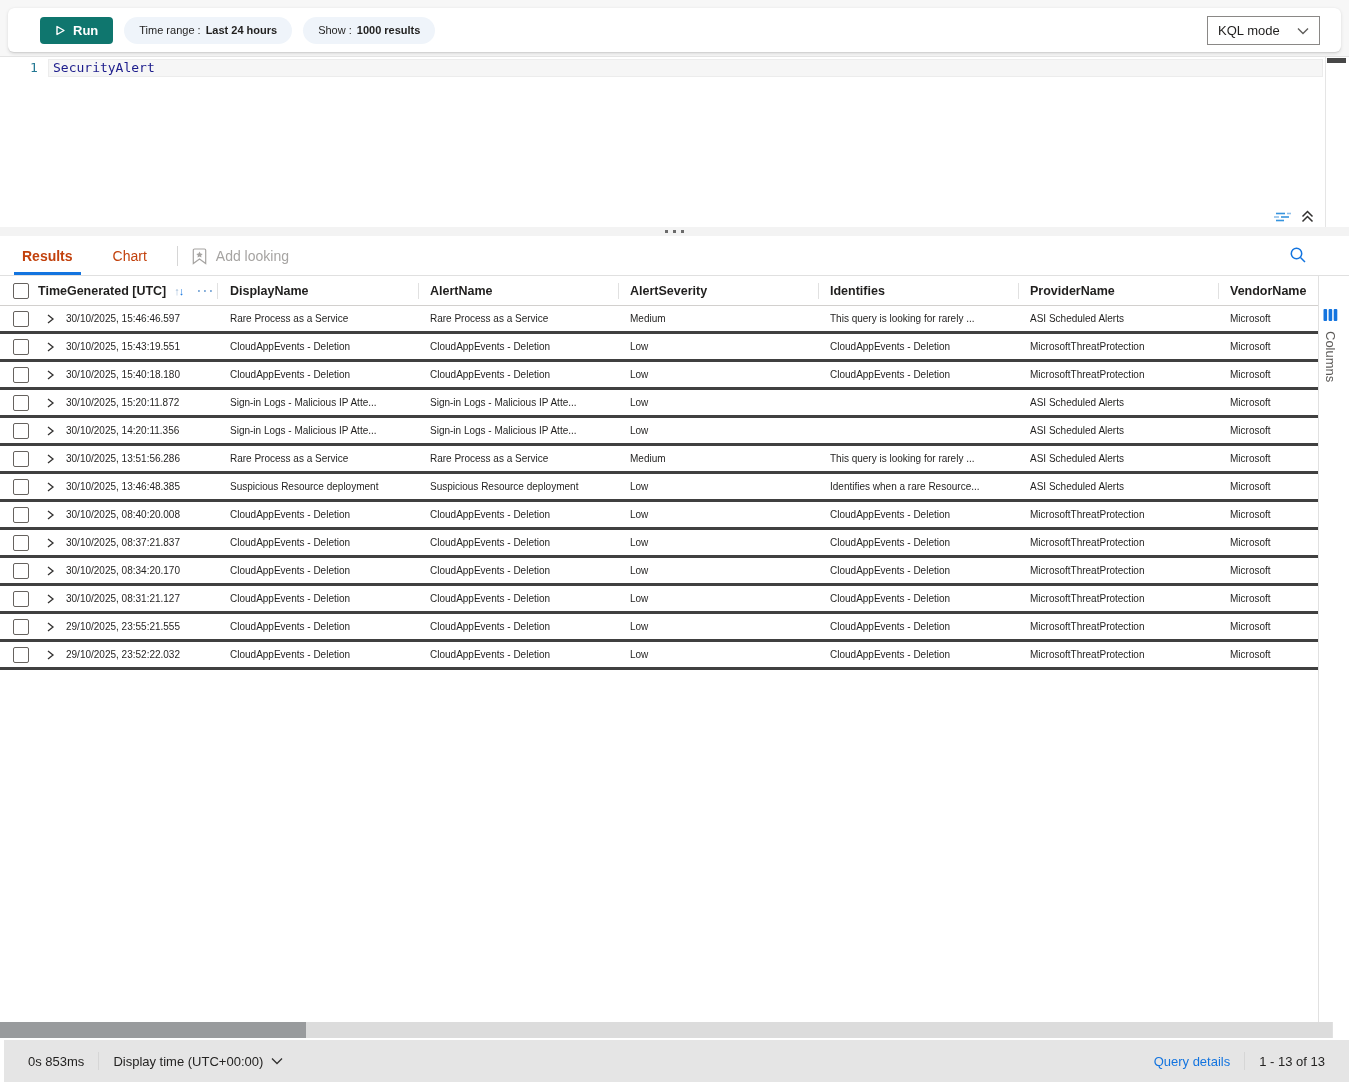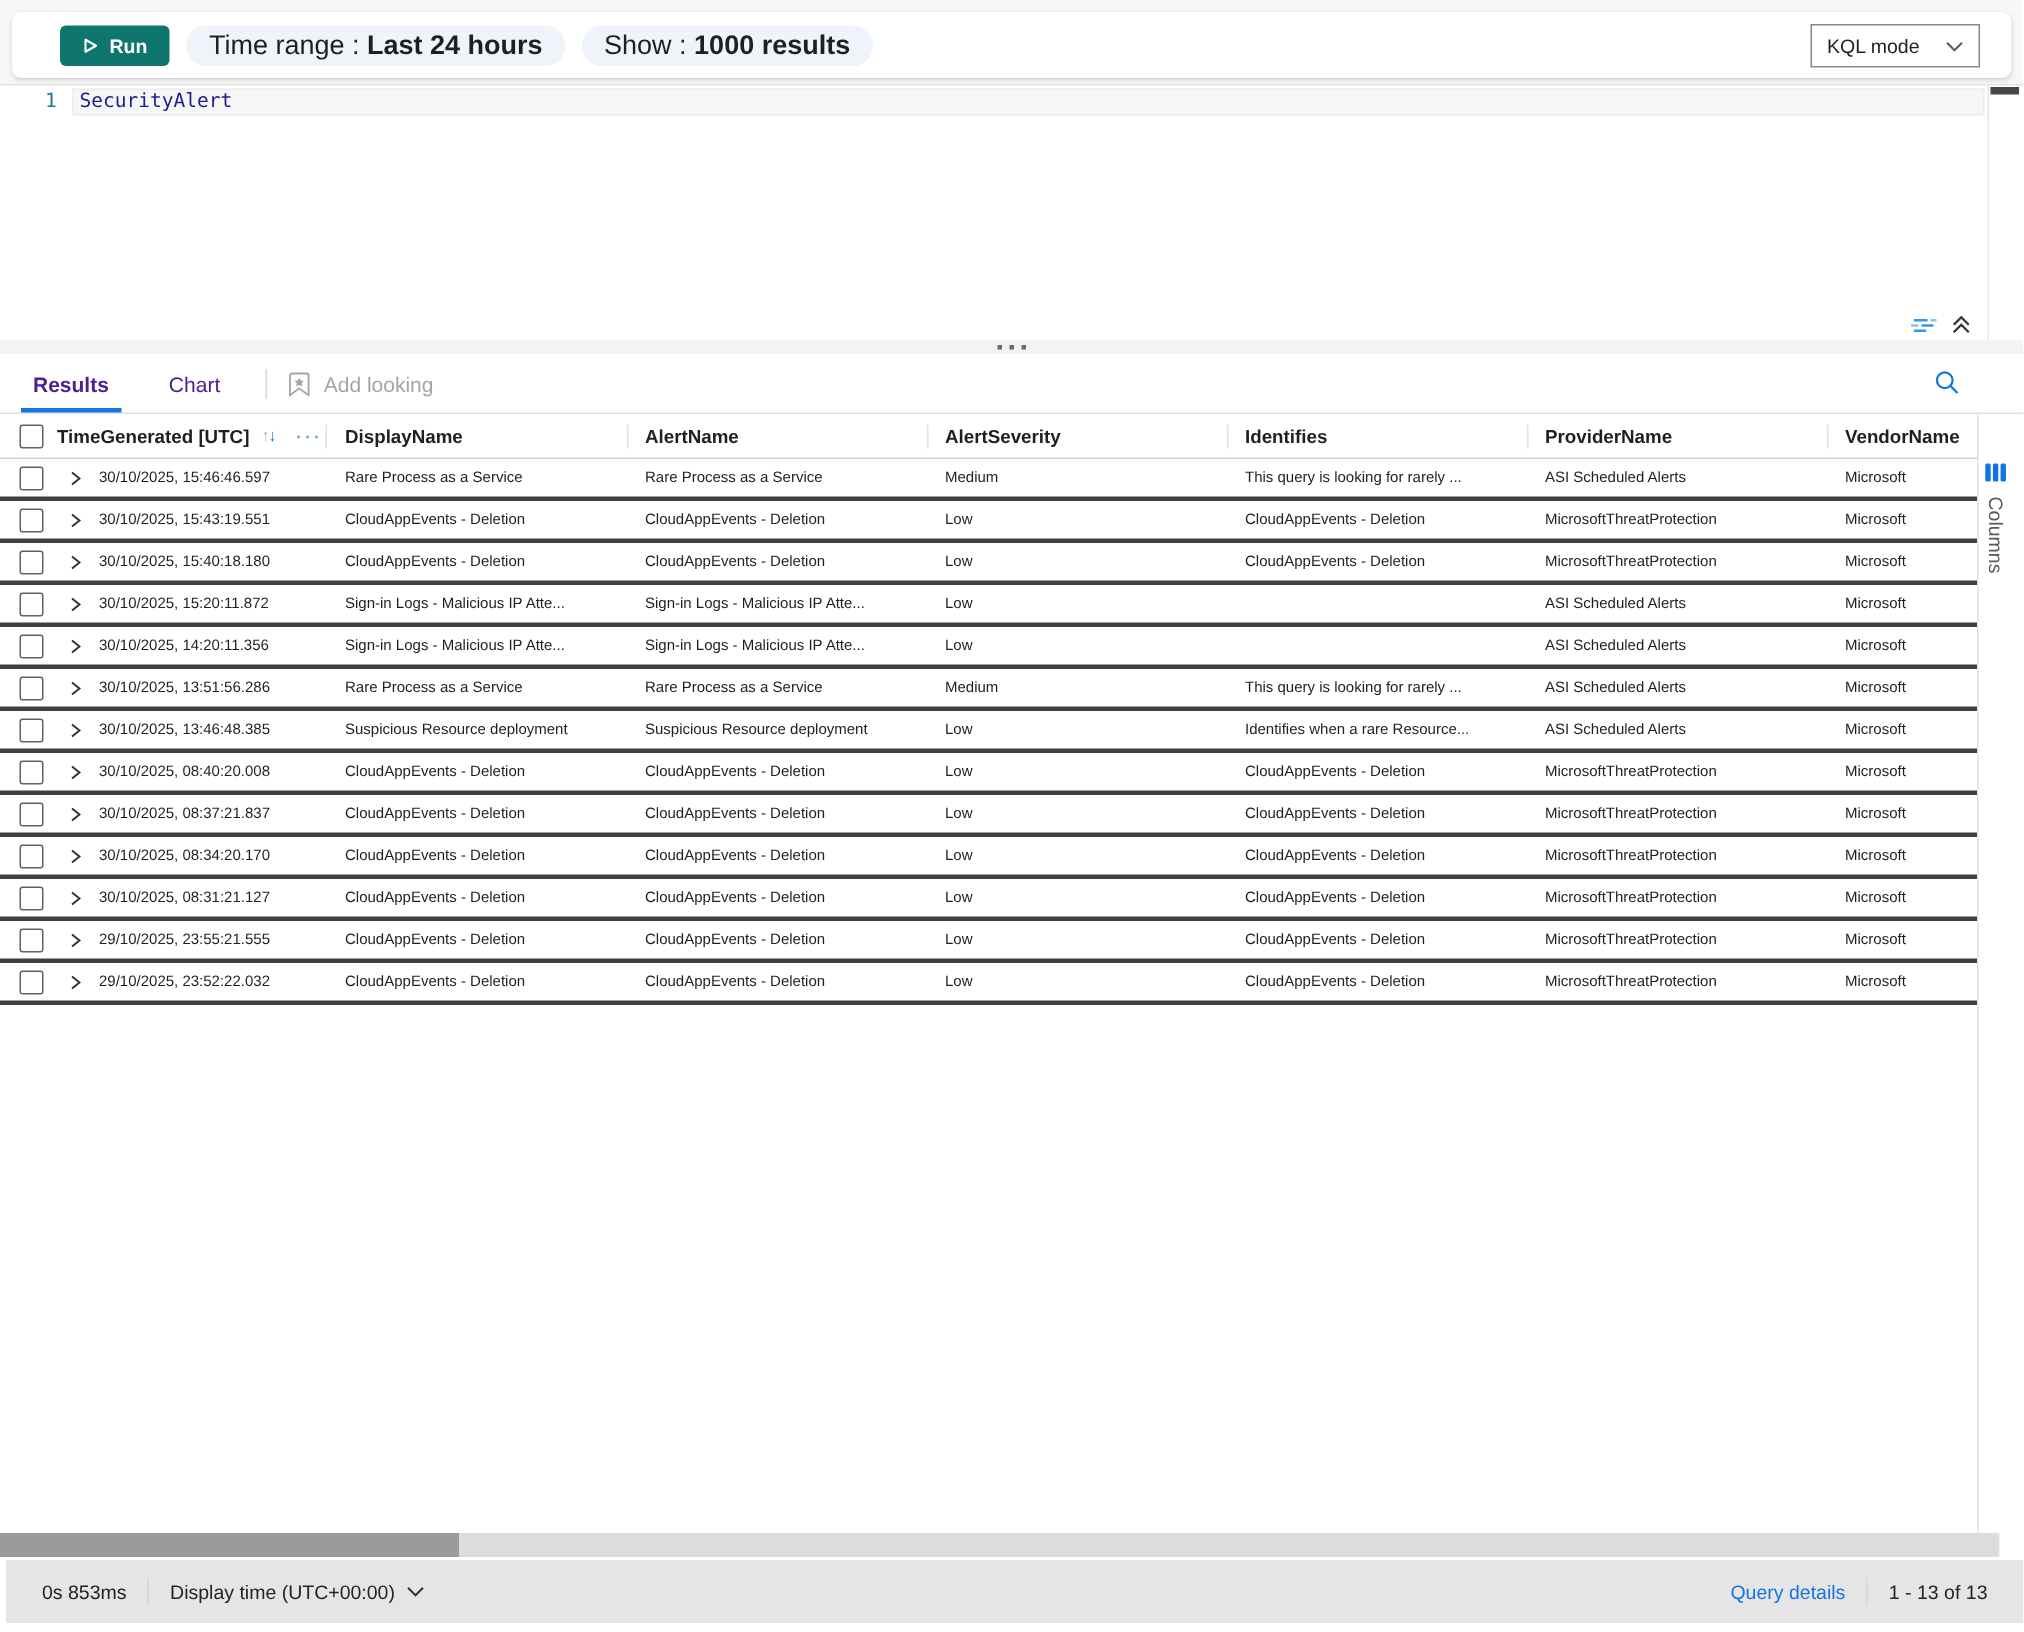--- a/index.html
+++ b/index.html
@@ -9,21 +9,21 @@
 
   
   .top-strip { position:absolute; left:0; top:0; width:100%; height:56px; background:#f7f7f7; }
   .toolbar-card { position:absolute; left:8px; top:8px; width:1333px; height:44px; background:#fff;
     border-radius:6px; box-shadow:0 1.6px 3.6px rgba(0,0,0,.11), 0 .3px .9px rgba(0,0,0,.07);
     display:flex; align-items:center; }
   .run-btn { display:flex; align-items:center; gap:7px; margin-left:32px; height:27px; padding:0 15px;
     background:#0f766e; color:#fff; border:none; border-radius:4px; font-size:13px; font-weight:600;
     font-family:inherit; cursor:pointer; }
   .pill { display:flex; align-items:center; gap:5px; height:27px; padding:0 15px; margin-left:11px;
-    background:#eff4fa; border-radius:14px; font-size:18px; color:#201f1e; cursor:pointer; }
+    background:#eff4fa; border-radius:14px; font-size:11px; color:#201f1e; cursor:pointer; }
   .pill .pill-value { font-weight:700; }
   .mode-select { position:absolute; right:21px; top:8px; width:113px; height:29px; border:1px solid #8a8886;
     border-radius:0; background:#fff; display:flex; align-items:center; justify-content:space-between;
     padding:0 10px; font-size:13px; cursor:pointer; }
 
   
   .editor { position:absolute; left:0; top:56px; width:100%; height:172px; background:#fff; border-top:1px solid #e3e3e3; }
   .current-line { position:absolute; left:48px; top:2px; right:26px; height:18px; background:#f6f6f6; border:1px solid #ececec; }
   .line-number { position:absolute; left:30px; top:3px; font-family:"DejaVu Sans Mono","Liberation Mono",monospace;
     font-size:13px; color:#237893; }
@@ -36,21 +36,21 @@
 
   
   .splitter { position:absolute; left:0; top:227px; width:100%; height:9px; background:#f3f3f3;
     display:flex; align-items:center; justify-content:center; gap:5px; cursor:row-resize; }
   .splitter i { width:3px; height:3px; background:#6b6b6b; display:block; }
 
   
   .tabbar { position:absolute; left:0; top:237px; width:100%; height:39px; border-bottom:1px solid #e0e0e0;
     display:flex; align-items:center; }
   .tab { font-size:14px; padding:0 8px; height:100%; display:flex; align-items:center; cursor:pointer;
-    color:#4c1d95; position:relative; margin-left:14px; }
+    color:#c2410c; position:relative; margin-left:14px; }
   .tab.active { font-weight:700; }
   .tab.active::after { content:""; position:absolute; left:0; right:0; bottom:0; height:3px; background:#1374df; }
   .tab.chart { margin-left:24px; }
   .tabbar .vdiv { width:1px; height:20px; background:#d6d6d6; margin:0 14px 0 22px; }
   .bookmark-item { display:flex; align-items:center; gap:9px; color:#a6a4a2; font-size:14px; cursor:default; }
   .search-btn { position:absolute; right:42px; top:246px; background:none; border:none; cursor:pointer; }
 
   
   .grid { position:absolute; left:0; top:276px; width:1318px; }
   .g-row { display:grid; grid-template-columns:36px 28px 154px 200px 200px 200px 200px 200px 100px; align-items:center; }

